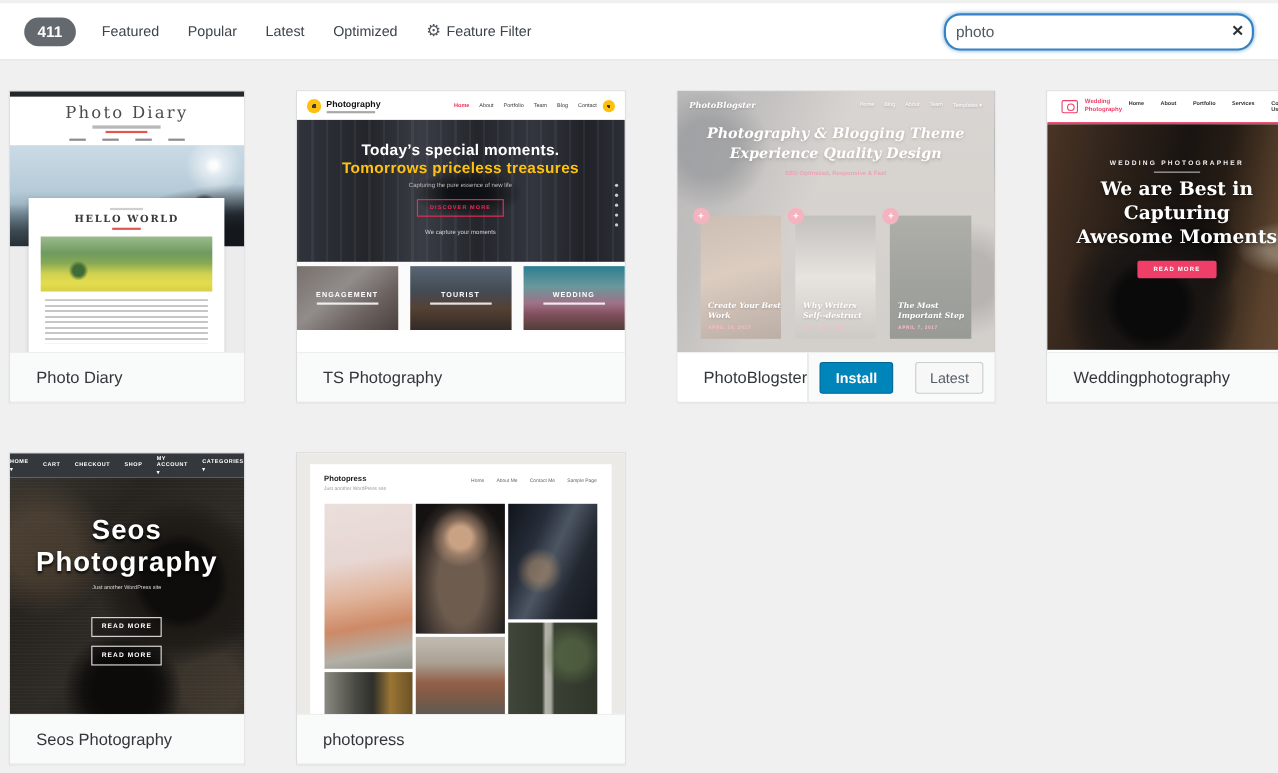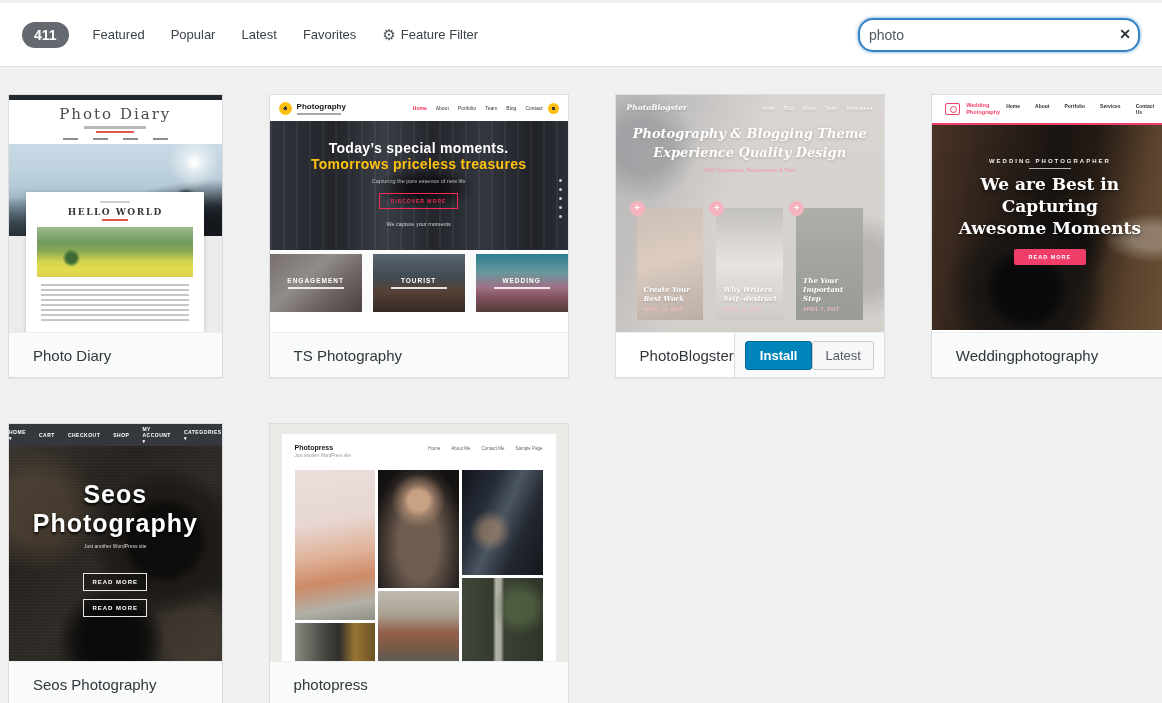--- a/index.html
+++ b/index.html
@@ -1,20 +1,20 @@
 <!DOCTYPE html>
 <html><head>
 <meta charset="utf-8">
 <style>
   * { margin:0; padding:0; box-sizing:border-box; }
   html,body { width:1162px; height:703px; overflow:hidden; }
   body { background:#f0f0f1; font-family:"Liberation Sans", sans-serif; }
 
   
-  .filter-bar { position:relative; margin-top:3px; height:64px; background:#fff;
+  .filter-bar { position:relative; margin-top:3px; height:52px; background:#fff;
     border-bottom:1px solid #dedede; display:flex; align-items:center; padding:0 22px; }
   .count-badge { background:#646970; color:#fff; font-size:14px; font-weight:bold;
     border-radius:20px; padding:5px 12px; margin-right:24px; }
   .filter-link { font-size:13px; color:#3c434a; margin-right:26px; cursor:pointer; text-decoration:none; }
   .feature-filter { display:flex; align-items:center; gap:5px; font-size:13px; color:#3c434a; cursor:pointer; }
   .gear { font-size:15px; color:#50575e; line-height:1; }
   .search-wrap { margin-left:auto; position:relative; width:282px; }
   .search-input { width:100%; height:34px; border:2px solid #3582c4; border-radius:15px;
     box-shadow:0 0 3px 1px rgba(53,130,196,.45); font-size:14px; color:#50575e;
     padding:0 30px 0 9px; outline:none; font-family:"Liberation Sans", sans-serif; }
@@ -24,21 +24,21 @@
   
   .grid { margin:27px 8px 0; display:grid; grid-template-columns:repeat(4,1fr);
     column-gap:46px; row-gap:45px; }
   .card { background:#fff; border:1px solid #dcdcde; box-shadow:0 1px 1px rgba(0,0,0,.04); position:relative; }
   .preview { height:237px; position:relative; overflow:hidden; }
   .card-footer { height:45px; border-top:1px solid #eeeeee; background:#f9fafa;
     display:flex; align-items:center; padding-left:24px; font-size:15px; color:#32373c; }
   .card-footer.split { padding-left:0; }
   .cf-name { flex:1; align-self:stretch; display:flex; align-items:center;
     padding-left:24px; border-right:1px solid #dcdcde; background:#fff; }
-  .cf-actions { display:flex; align-items:center; gap:0; padding:0 10px; }
+  .cf-actions { display:flex; align-items:center; gap:20px; padding:0 10px; }
   .btn-install { background:#0085ba; border:1px solid #006799; color:#fff; font-size:13px;
     font-weight:600; padding:6px 14px; border-radius:3px; cursor:pointer; }
   .btn-preview { background:#f7f7f7; border:1px solid #cccccc; color:#555d66; font-size:13px;
     padding:6px 12px; border-radius:3px; cursor:pointer; }
 
   .bar { display:inline-block; background:#9a9a9a; height:2px; }
 
   
   .pd-admin { height:5px; background:#23282d; }
   .pd-head { height:44px; background:#fff; text-align:center; padding-top:5px; }
@@ -202,21 +202,21 @@
       linear-gradient(90deg,#40463a 0%,#353b2f 38%,#b5b4ab 42%,#a8a79e 48%,#3a4134 52%,#2f3529 100%); }
 </style>
 </head>
 <body>
 
 <div class="filter-bar">
   <span class="count-badge">411</span>
   <a class="filter-link">Featured</a>
   <a class="filter-link">Popular</a>
   <a class="filter-link">Latest</a>
-  <a class="filter-link">Favorites</a>
+  <a class="filter-link">Optimized</a>
   <div class="feature-filter">
     <span class="gear">⚙</span>
     <span>Feature Filter</span>
   </div>
   <div class="search-wrap">
     <input class="search-input" type="text" value="photo" style="">
     <span class="search-clear">✕</span>
   </div>
 </div>
 
@@ -325,21 +325,21 @@
           <span class="pb-ptitle">Create Your Best Work</span>
           <span class="pb-pdate">APRIL 14, 2017</span>
         </div>
         <div class="pb-post pb-p2">
           <span class="pb-plus">+</span>
           <span class="pb-ptitle">Why Writers Self--destruct</span>
           <span class="pb-pdate">APRIL 15, 2017</span>
         </div>
         <div class="pb-post pb-p3">
           <span class="pb-plus">+</span>
-          <span class="pb-ptitle">The Your Important Step</span>
+          <span class="pb-ptitle">The Most Important Step</span>
           <span class="pb-pdate">APRIL 7, 2017</span>
         </div>
       </div>
       <div class="pb-wash"></div>
     </div>
     <div class="card-footer split">
       <span class="cf-name">
         <span>PhotoBlogster</span>
       </span>
       <span class="cf-actions">

